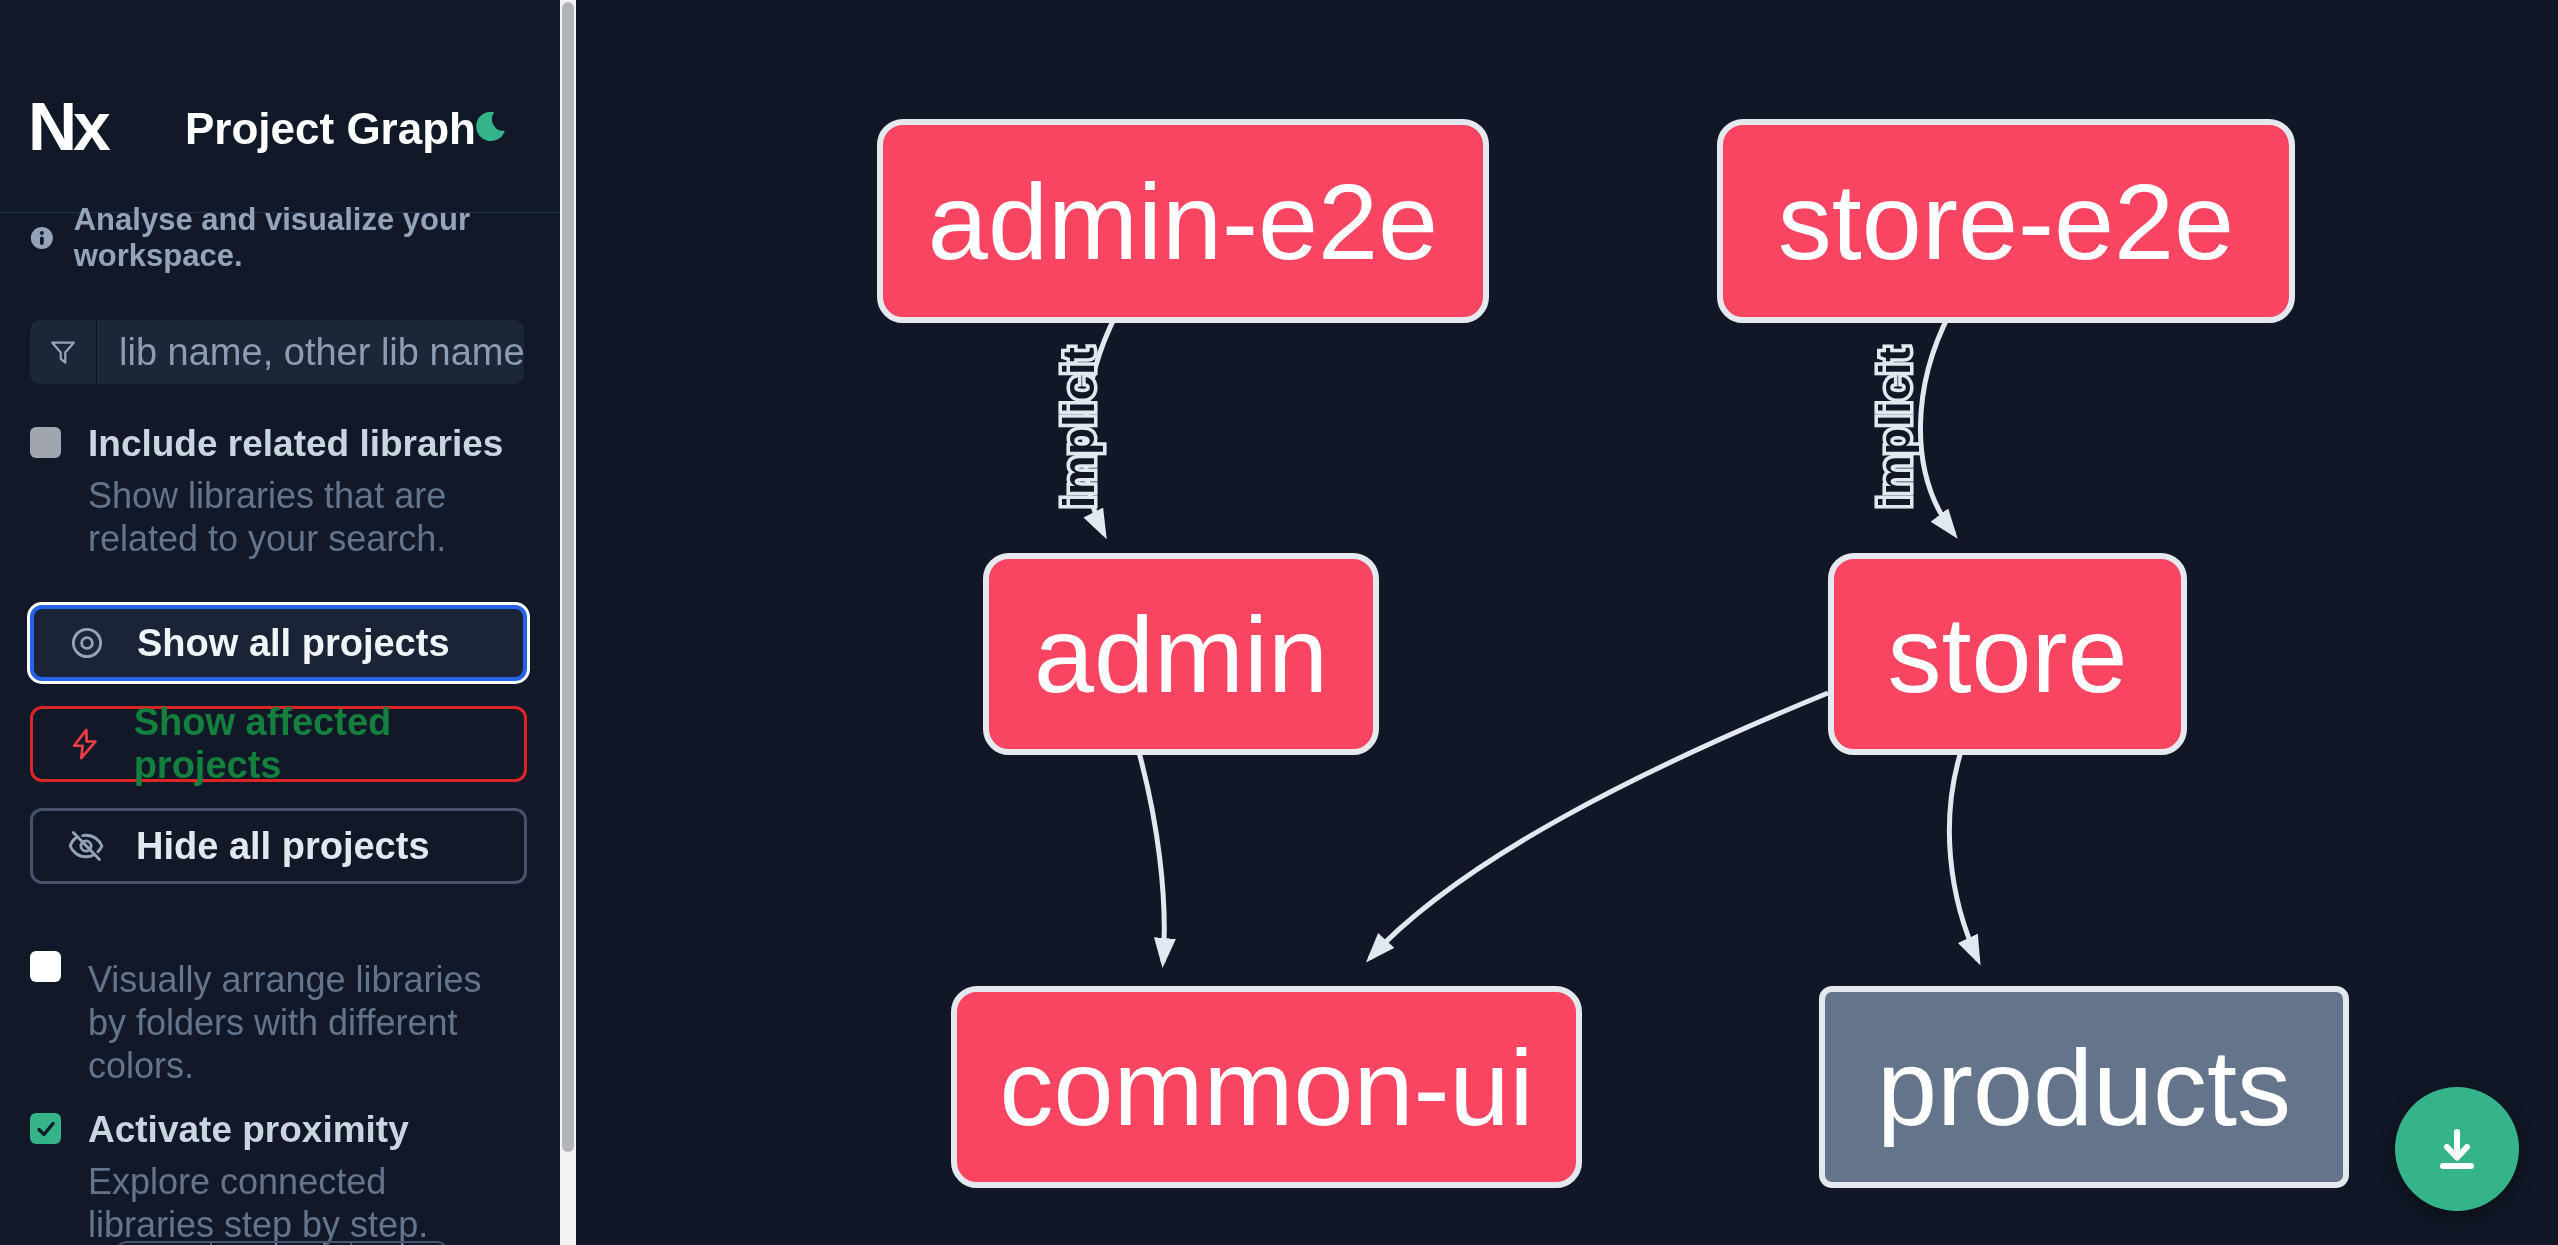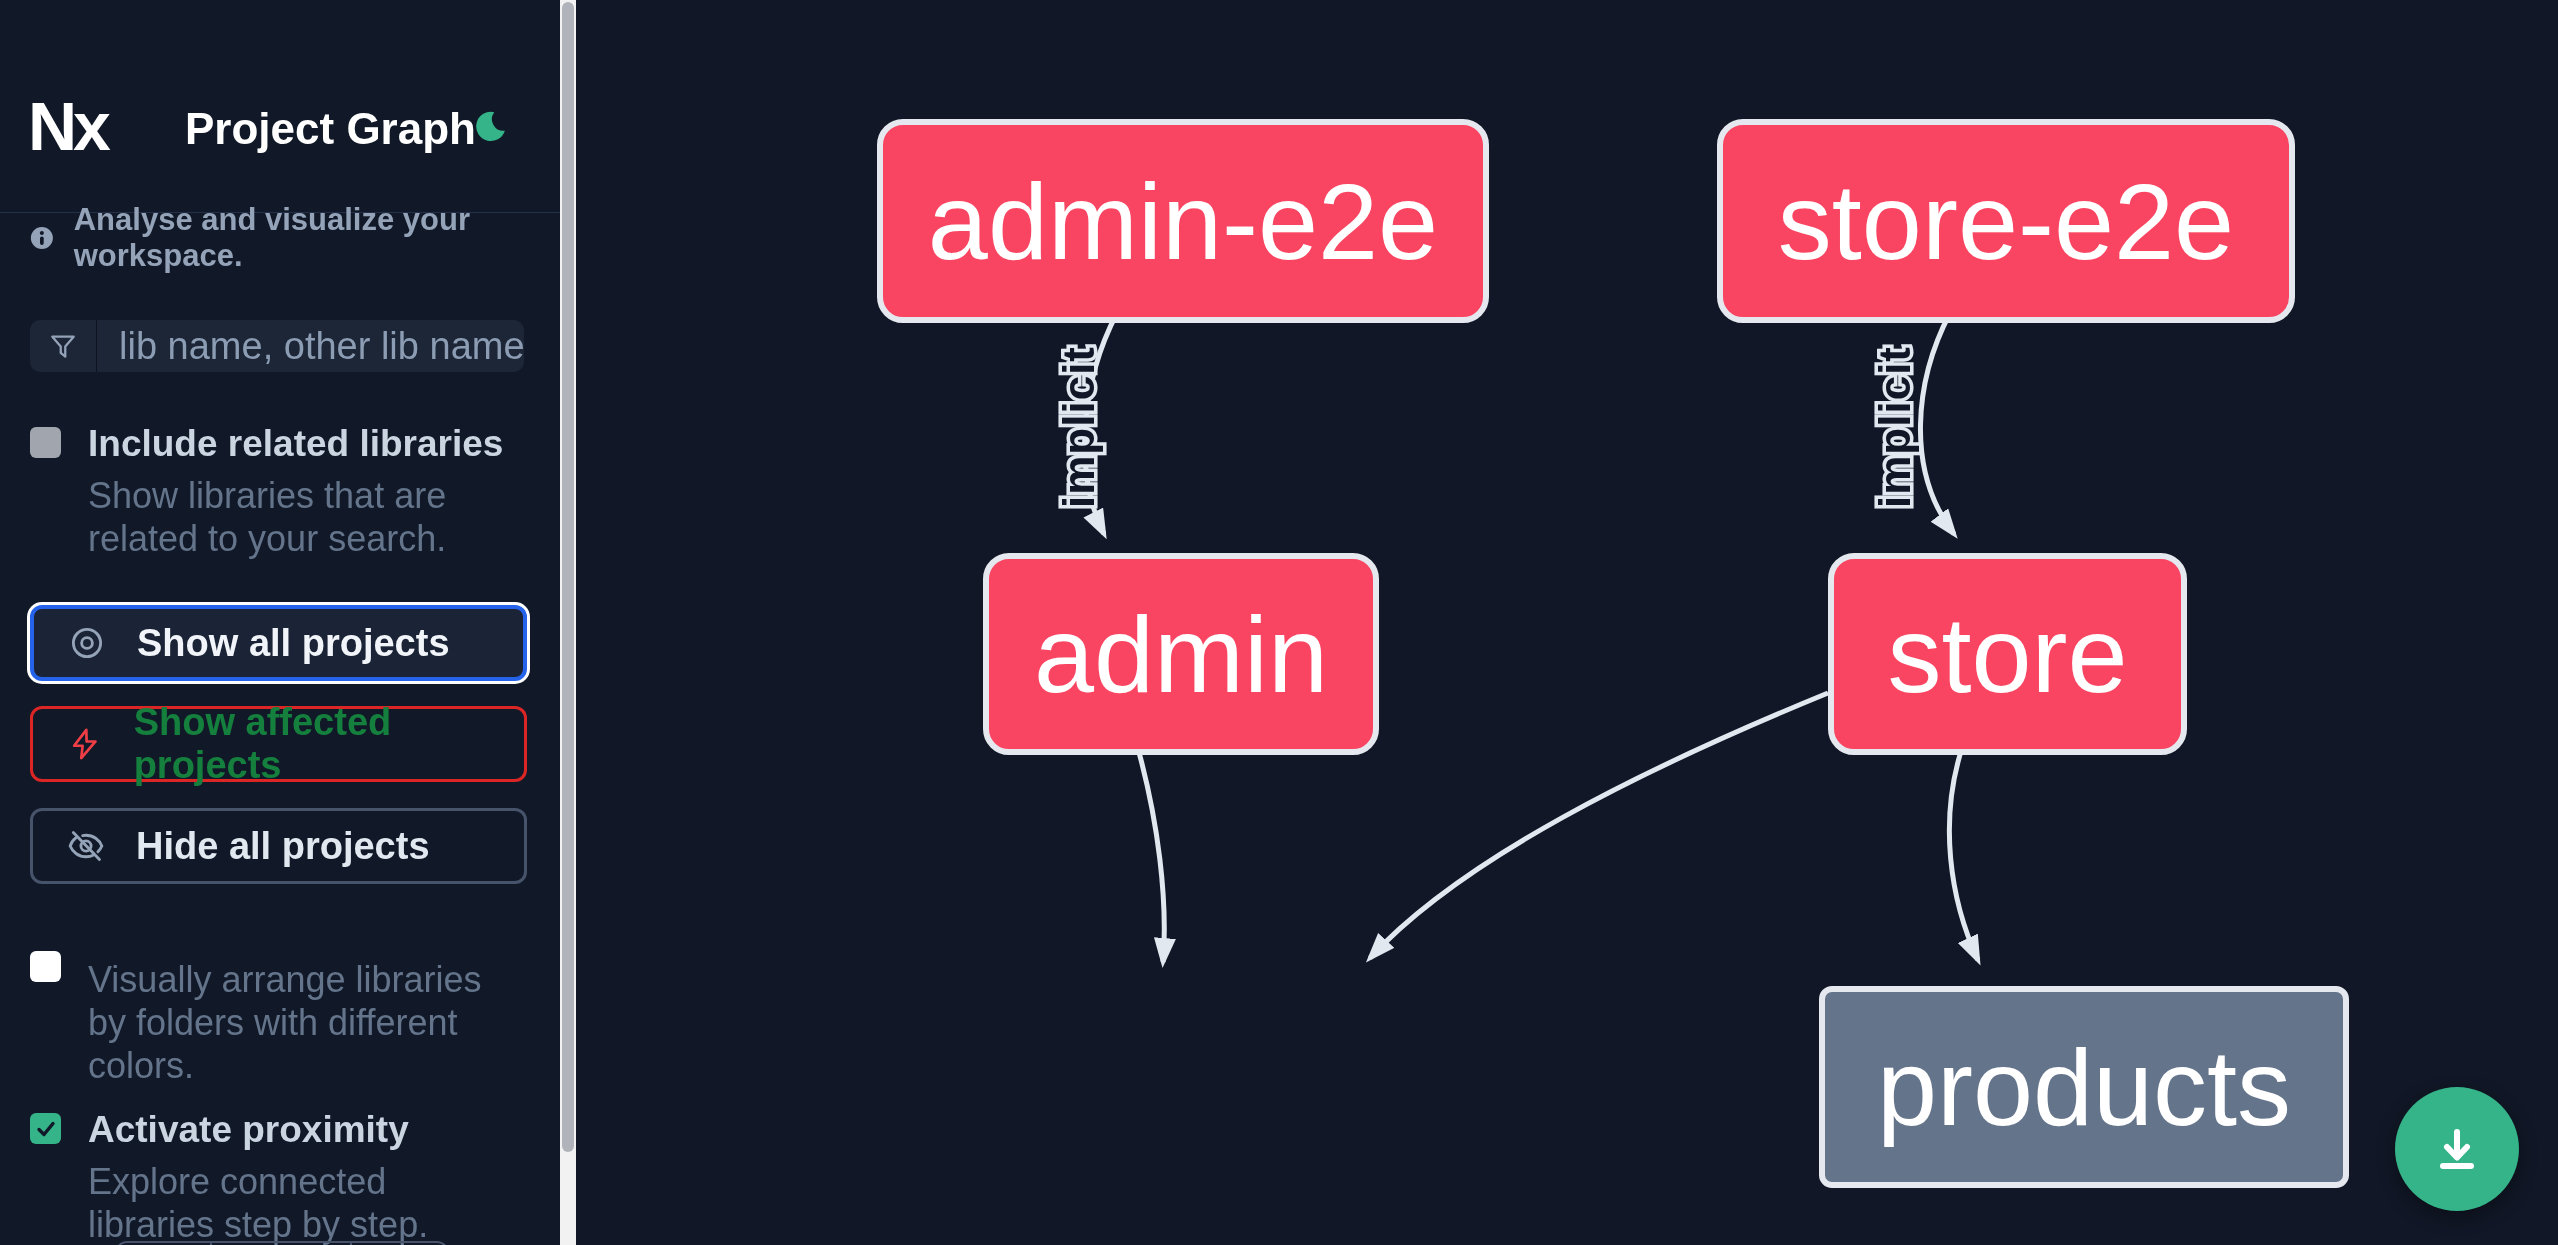--- a/index.html
+++ b/index.html
@@ -26,21 +26,21 @@
            border-bottom:1px solid #23304a;margin-top:40px;}
   #nx-logo{position:absolute;left:30px;top:57px;width:95px;height:58px;}
   #page-title{position:absolute;left:185px;top:64px;font-size:44px;font-weight:700;
            color:#ffffff;}
   #theme-toggle{position:absolute;left:468px;top:65px;width:44px;height:44px;
            display:flex;align-items:center;justify-content:center;cursor:pointer;}
 
   #tagline-row{position:absolute;left:30px;top:202px;display:flex;align-items:center;gap:20px;font-weight:bold;}
   #tagline{color:#94a3b8;font-size:31px;}
 
-  #search-box{position:absolute;left:30px;top:320px;width:494px;height:52px;
+  #search-box{position:absolute;left:30px;top:320px;width:494px;height:64px;
         background:#1c2637;border-radius:10px;display:flex;align-items:stretch;overflow:hidden;}
   #search-icon-cell{width:66px;display:flex;align-items:center;justify-content:center;
         border-right:1px solid #0d1320;flex:none;}
   #search-input{flex:1;background:transparent;border:none;outline:none;color:#cbd5e1;
         font-size:38px;padding:0 22px;font-family:"Liberation Sans",sans-serif;}
   #search-input::placeholder{color:#8b9cb3;}
 
   .cb-row{position:absolute;left:30px;width:497px;}
   .cb-box{position:absolute;left:0;top:3px;width:31px;height:31px;border-radius:6px;}
   .cb-box.disabled{background:#a1a5ad;}
@@ -91,20 +91,21 @@
       <path class="edge" d="M 1828 693 C 1640 770, 1460 860, 1370 958" marker-end="url(#arrow)"></path>
       <path class="edge" d="M 1963 745 C 1938 820, 1950 900, 1978 960" marker-end="url(#arrow)"></path>
       <text class="edge-label" x="1082" y="427" transform="rotate(-90 1082 427)">implicit</text>
       <text class="edge-label" x="1898" y="427" transform="rotate(-90 1898 427)">implicit</text>
     </svg>
 
     <div class="node affected" style="left:877px;top:119px;width:600px;height:192px;">admin-e2e</div>
     <div class="node affected" style="left:1717px;top:119px;width:566px;height:192px;">store-e2e</div>
     <div class="node affected" style="left:983px;top:553px;width:384px;height:190px;">admin</div>
     <div class="node affected" style="left:1828px;top:553px;width:347px;height:190px;">store</div>
+    <div class="node affected" style="left:951px;top:986px;width:619px;height:190px;">common-ui</div>
     <div class="node normal" style="left:1819px;top:986px;width:518px;height:190px;">products</div>
   </div>
 
   <div id="sidebar">
 
     <div id="sidebar-header">
       <svg id="nx-logo" viewBox="0 0 95 58">
         <text x="-2" y="53" font-family="Liberation Sans, sans-serif" font-size="68" font-weight="800" letter-spacing="-4" fill="#ffffff">Nx</text>
       </svg>
       <div id="page-title">Project Graph</div>

